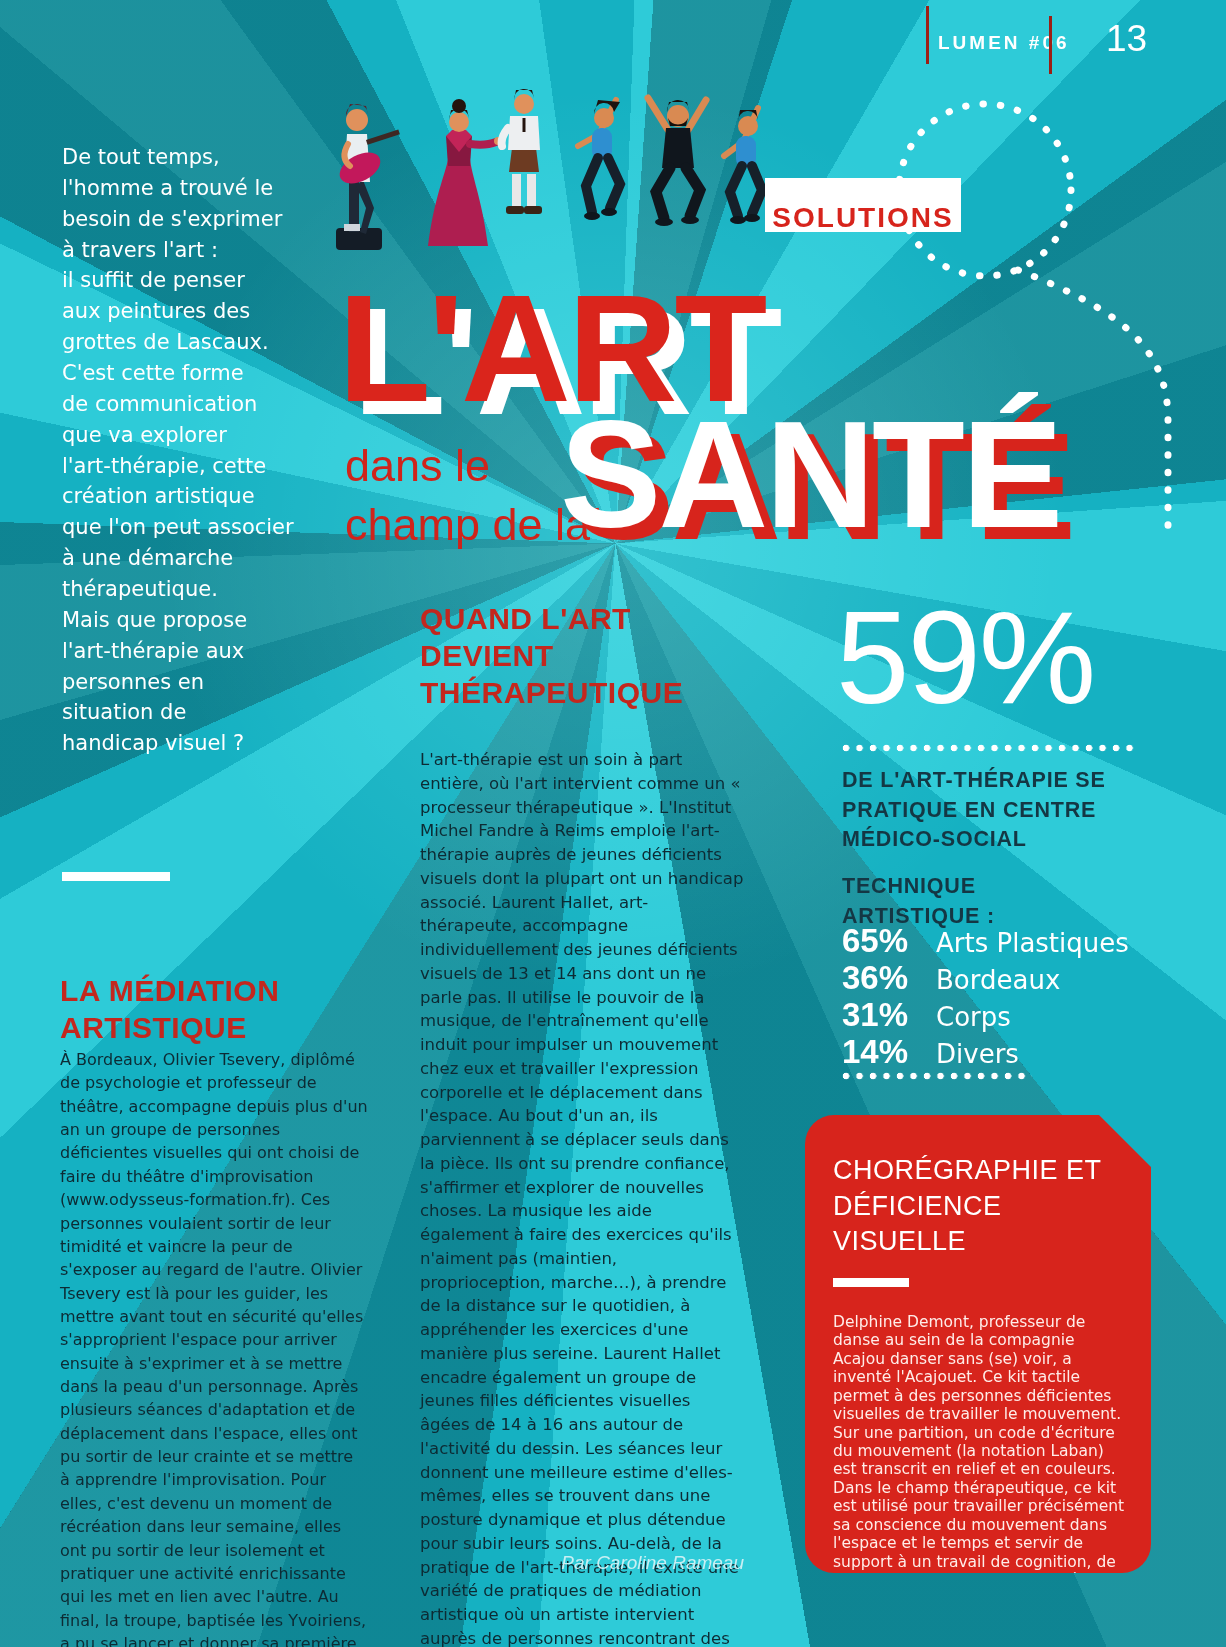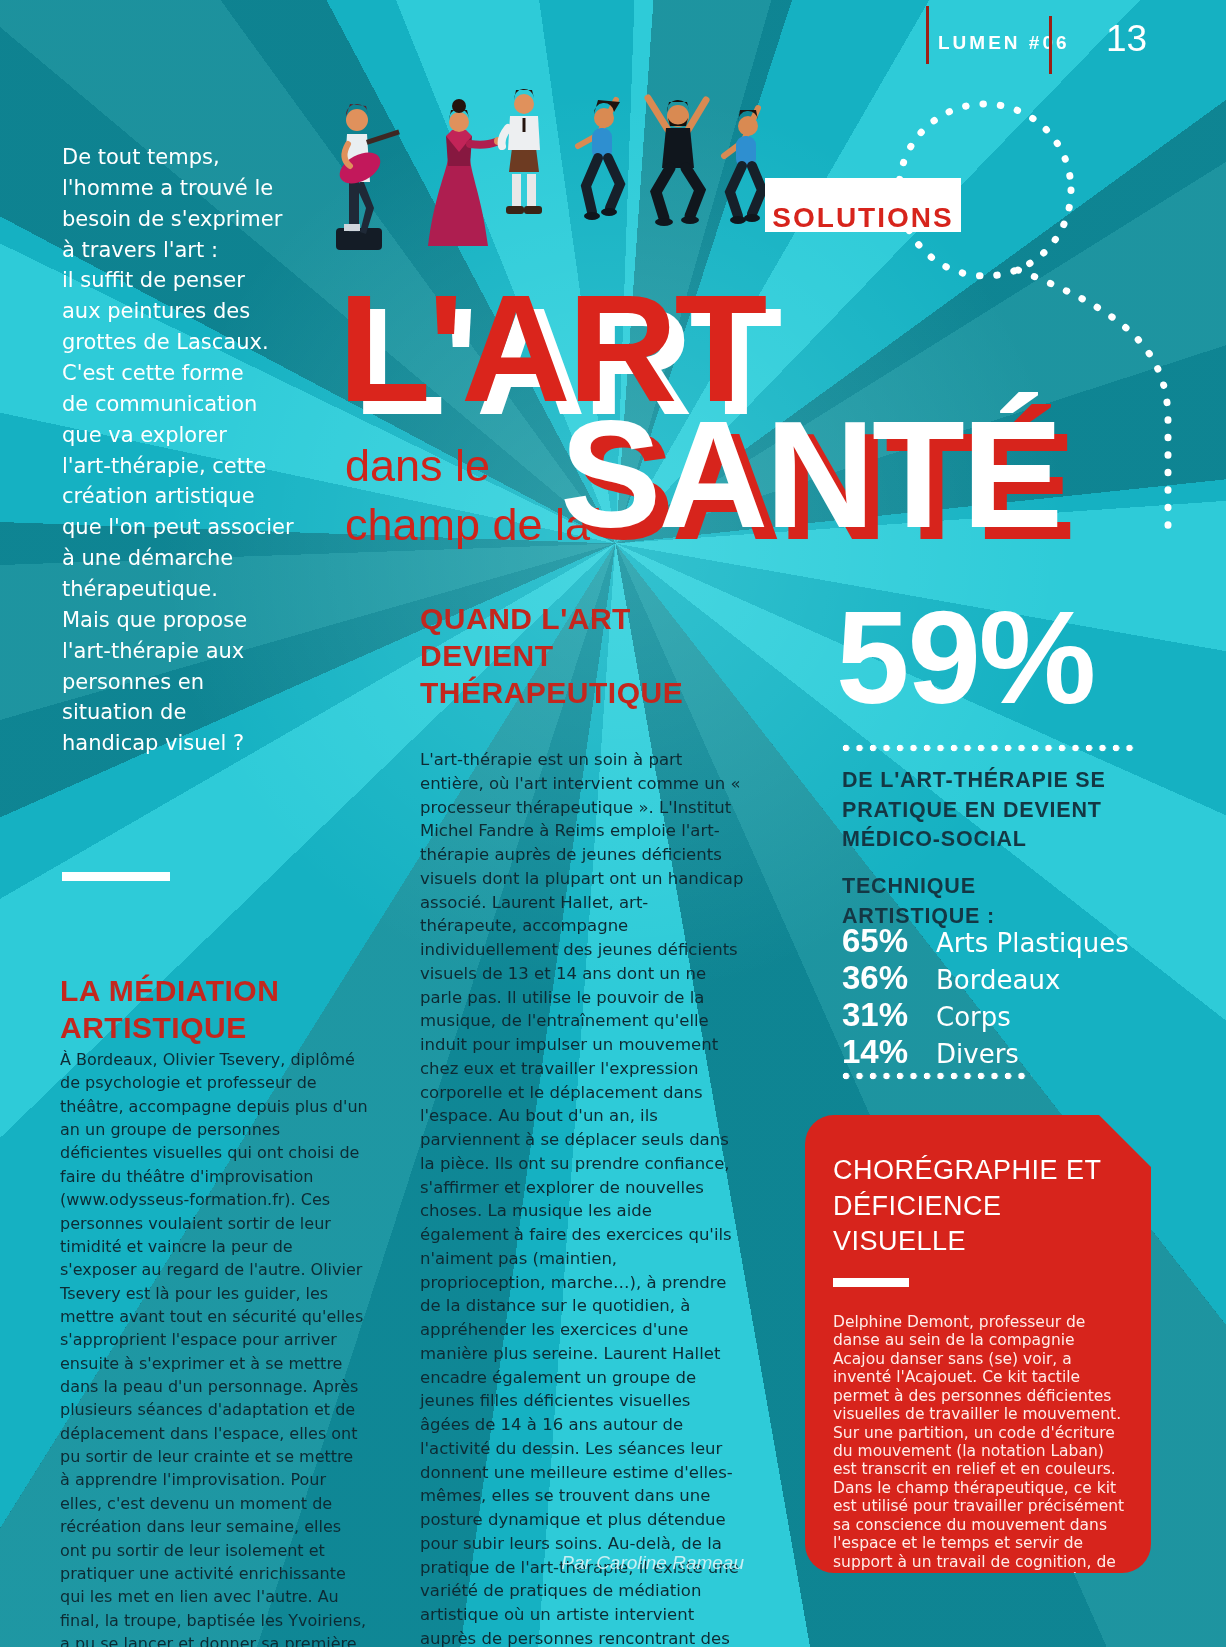--- a/index.html
+++ b/index.html
@@ -52,21 +52,21 @@
   .med-body{left:60px;top:1048px;width:308px;color:#0d2b34;font-size:16px;line-height:1.46;}
 
   
   .quand-head{left:420px;top:600px;}
   .quand-body{left:420px;top:748px;width:324px;color:#0d2b34;font-size:16.5px;line-height:1.44;}
   .byline{left:420px;top:1552px;width:324px;text-align:right;color:#c8eff3;
           font-style:italic;font-size:19px;font-family:"Liberation Sans",sans-serif;}
 
   
   .stat59{left:836px;top:592px;color:#fff;font-family:"Liberation Sans",sans-serif;
-          font-weight:700;font-size:132px;line-height:1;letter-spacing:-2px;}
+          font-weight:400;font-size:132px;line-height:1;letter-spacing:-2px;}
   .dots{height:8px;background-image:radial-gradient(circle at 4px 4px,#fff 3.1px,rgba(255,255,255,0) 3.6px);
         background-size:13.5px 8px;background-repeat:repeat-x;}
   .sep1{left:842px;top:744px;width:292px;}
   .sep2{left:842px;top:1072px;width:190px;}
   .navy{color:#143744;font-family:"Liberation Sans",sans-serif;font-weight:700;
         font-size:21.5px;line-height:1.38;letter-spacing:0.8px;}
   .stat-caption{left:842px;top:766px;}
   .tech-head{left:842px;top:872px;}
   .stats{left:842px;top:922px;}
   .stat-row{height:37px;color:#fff;}
@@ -210,21 +210,21 @@
 
   <div class="abs h-red quand-head preline">QUAND L'ART
 DEVIENT
 THÉRAPEUTIQUE</div>
   <div class="abs quand-body"><span>L'art-thérapie est un soin à part entière, où l'art intervient comme un « processeur thérapeutique ». L'Institut Michel Fandre à Reims emploie l'art-thérapie auprès de jeunes déficients visuels dont la plupart ont un handicap associé. Laurent Hallet, art-thérapeute, accompagne individuellement des jeunes déficients visuels de 13 et 14 ans dont un ne parle pas. Il utilise le pouvoir de la musique, de l'entraînement qu'elle induit pour impulser un mouvement chez eux et travailler l'expression corporelle et le déplacement dans l'espace. Au bout d'un an, ils parviennent à se déplacer seuls dans la pièce. Ils ont su prendre confiance, s'affirmer et explorer de nouvelles choses. La musique les aide également à faire des exercices qu'ils n'aiment pas (maintien, proprioception, marche…), à prendre de la distance sur le quotidien, à appréhender les exercices d'une manière plus sereine. Laurent Hallet encadre également un groupe de jeunes filles déficientes visuelles âgées de 14 à 16 ans autour de l'activité du dessin. Les séances leur donnent une meilleure estime d'elles-mêmes, elles se trouvent dans une posture dynamique et plus détendue pour subir leurs soins. Au-delà, de la pratique de l'art-thérapie, il existe une variété de pratiques de médiation artistique où un artiste intervient auprès de personnes rencontrant des difficultés pour les connecter à une dimension artistique qui va les porter vers un mieux-être. </span></div>
   <div class="abs byline">Par Caroline Rameau</div>
 
   <div class="abs stat59">59%</div>
   <div class="abs dots sep1"></div>
   <div class="abs navy stat-caption preline">DE L'ART-THÉRAPIE SE
-PRATIQUE EN DEVIENT
+PRATIQUE EN CENTRE
 MÉDICO-SOCIAL</div>
   <div class="abs navy tech-head preline">TECHNIQUE
 ARTISTIQUE :</div>
   <div class="abs stats">
     <div class="stat-row">
       <span class="v">65%</span><span class="l">Arts Plastiques</span>
     </div>
     <div class="stat-row">
       <span class="v">36%</span><span class="l">Bordeaux</span>
     </div>

